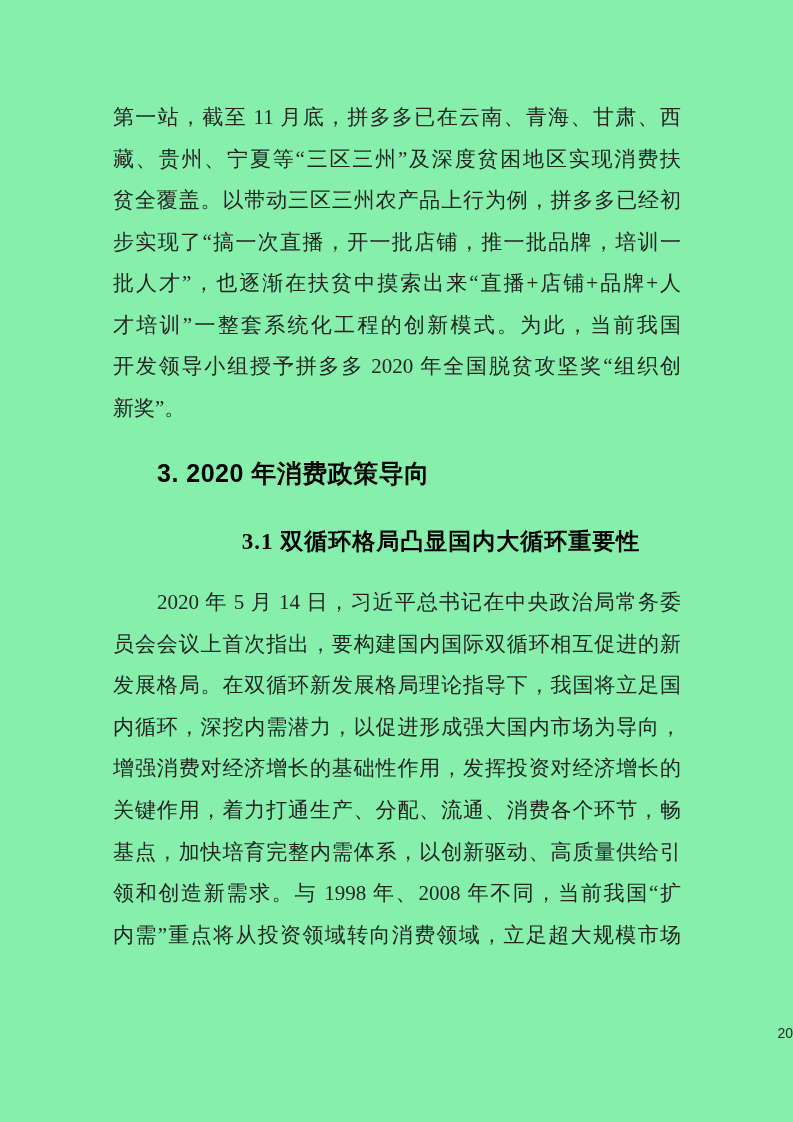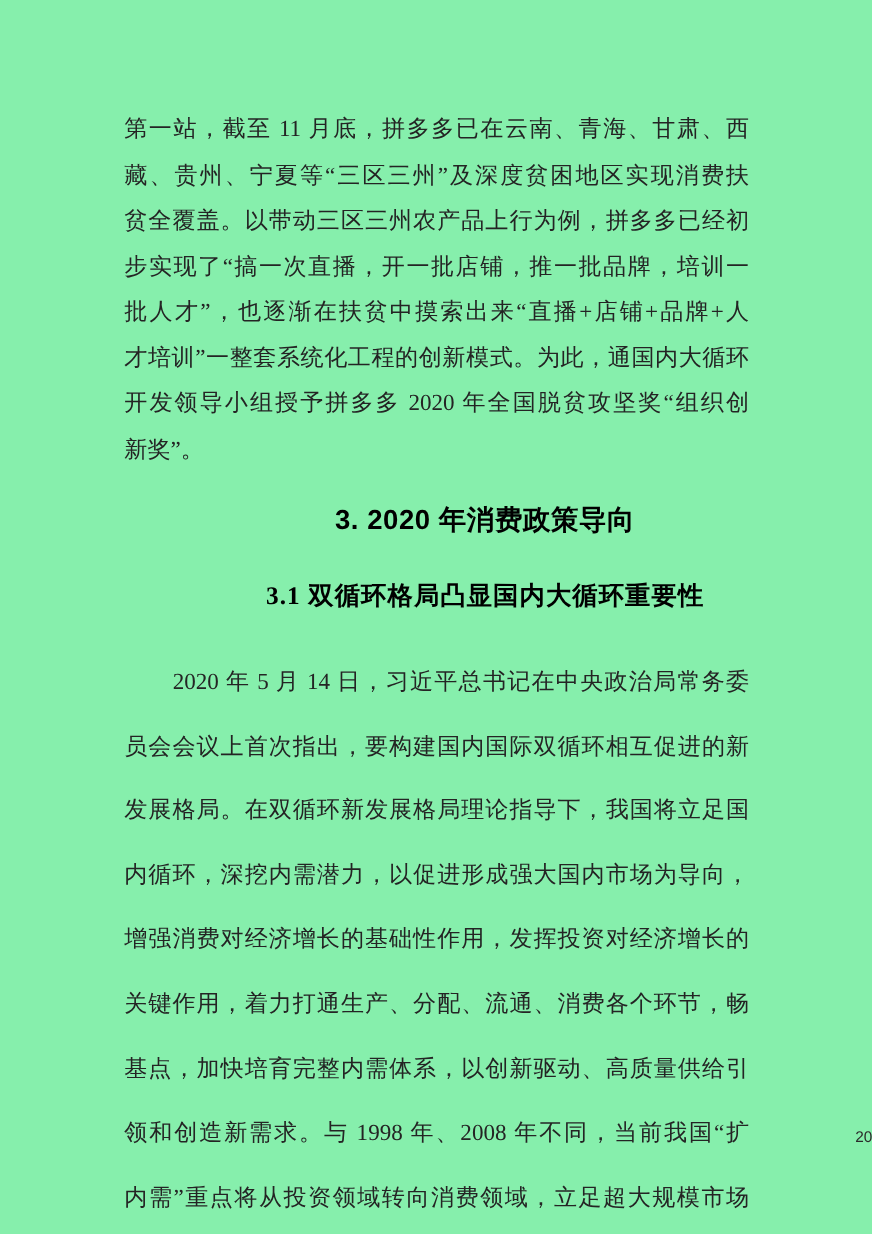--- a/index.html
+++ b/index.html
@@ -32,31 +32,30 @@
   }
   .body-line.no-justify {
     text-align: center;
     text-align-last: left;
   }
   .body-line.indent {
     padding-left: 44px;
   }
   .para-1 { top: 97px; }
   .para-2 { top: 582px; }
-  .para-2 .body-line { line-height: 41.6px; height: 41.6px; margin-top: 17px; }
+  .para-2 .body-line { line-height: 41.6px; height: 41.6px; }
   .heading-1 {
     top: 452px;
     padding-left: 44px;
     font-family: "Liberation Sans", "DejaVu Sans", sans-serif;
     font-weight: 700;
     font-size: 25px;
     line-height: 42px;
     color: #000000;
     letter-spacing: 0.5px;
-    text-align: center;
   }
   .heading-2 {
     top: 521px;
     padding-left: 44px;
     font-family: "Liberation Serif", "DejaVu Serif", serif;
     font-weight: 700;
     font-size: 23px;
     line-height: 42px;
     color: #000000;
     letter-spacing: 1px;
@@ -78,21 +77,21 @@
 <body>
 
 <div class="doc-page">
 
   <div class="text-block para-1">
     <div class="body-line">第一站，截至 11 月底，拼多多已在云南、青海、甘肃、西</div>
     <div class="body-line">藏、贵州、宁夏等“三区三州”及深度贫困地区实现消费扶</div>
     <div class="body-line">贫全覆盖。以带动三区三州农产品上行为例，拼多多已经初</div>
     <div class="body-line">步实现了“搞一次直播，开一批店铺，推一批品牌，培训一</div>
     <div class="body-line">批人才”，也逐渐在扶贫中摸索出来“直播+店铺+品牌+人</div>
-    <div class="body-line">才培训”一整套系统化工程的创新模式。为此，通国内大循环</div>
+    <div class="body-line">才培训”一整套系统化工程的创新模式。为此，当前我国</div>
     <div class="body-line">开发领导小组授予拼多多 2020 年全国脱贫攻坚奖“组织创</div>
     <div class="body-line no-justify">新奖”。</div>
   </div>
 
   <div class="text-block heading-1">3. 2020 年消费政策导向</div>
 
   <div class="text-block heading-2">3.1  双循环格局凸显国内大循环重要性</div>
 
   <div class="text-block para-2">
     <div class="body-line indent">2020 年 5 月 14 日，习近平总书记在中央政治局常务委</div>

